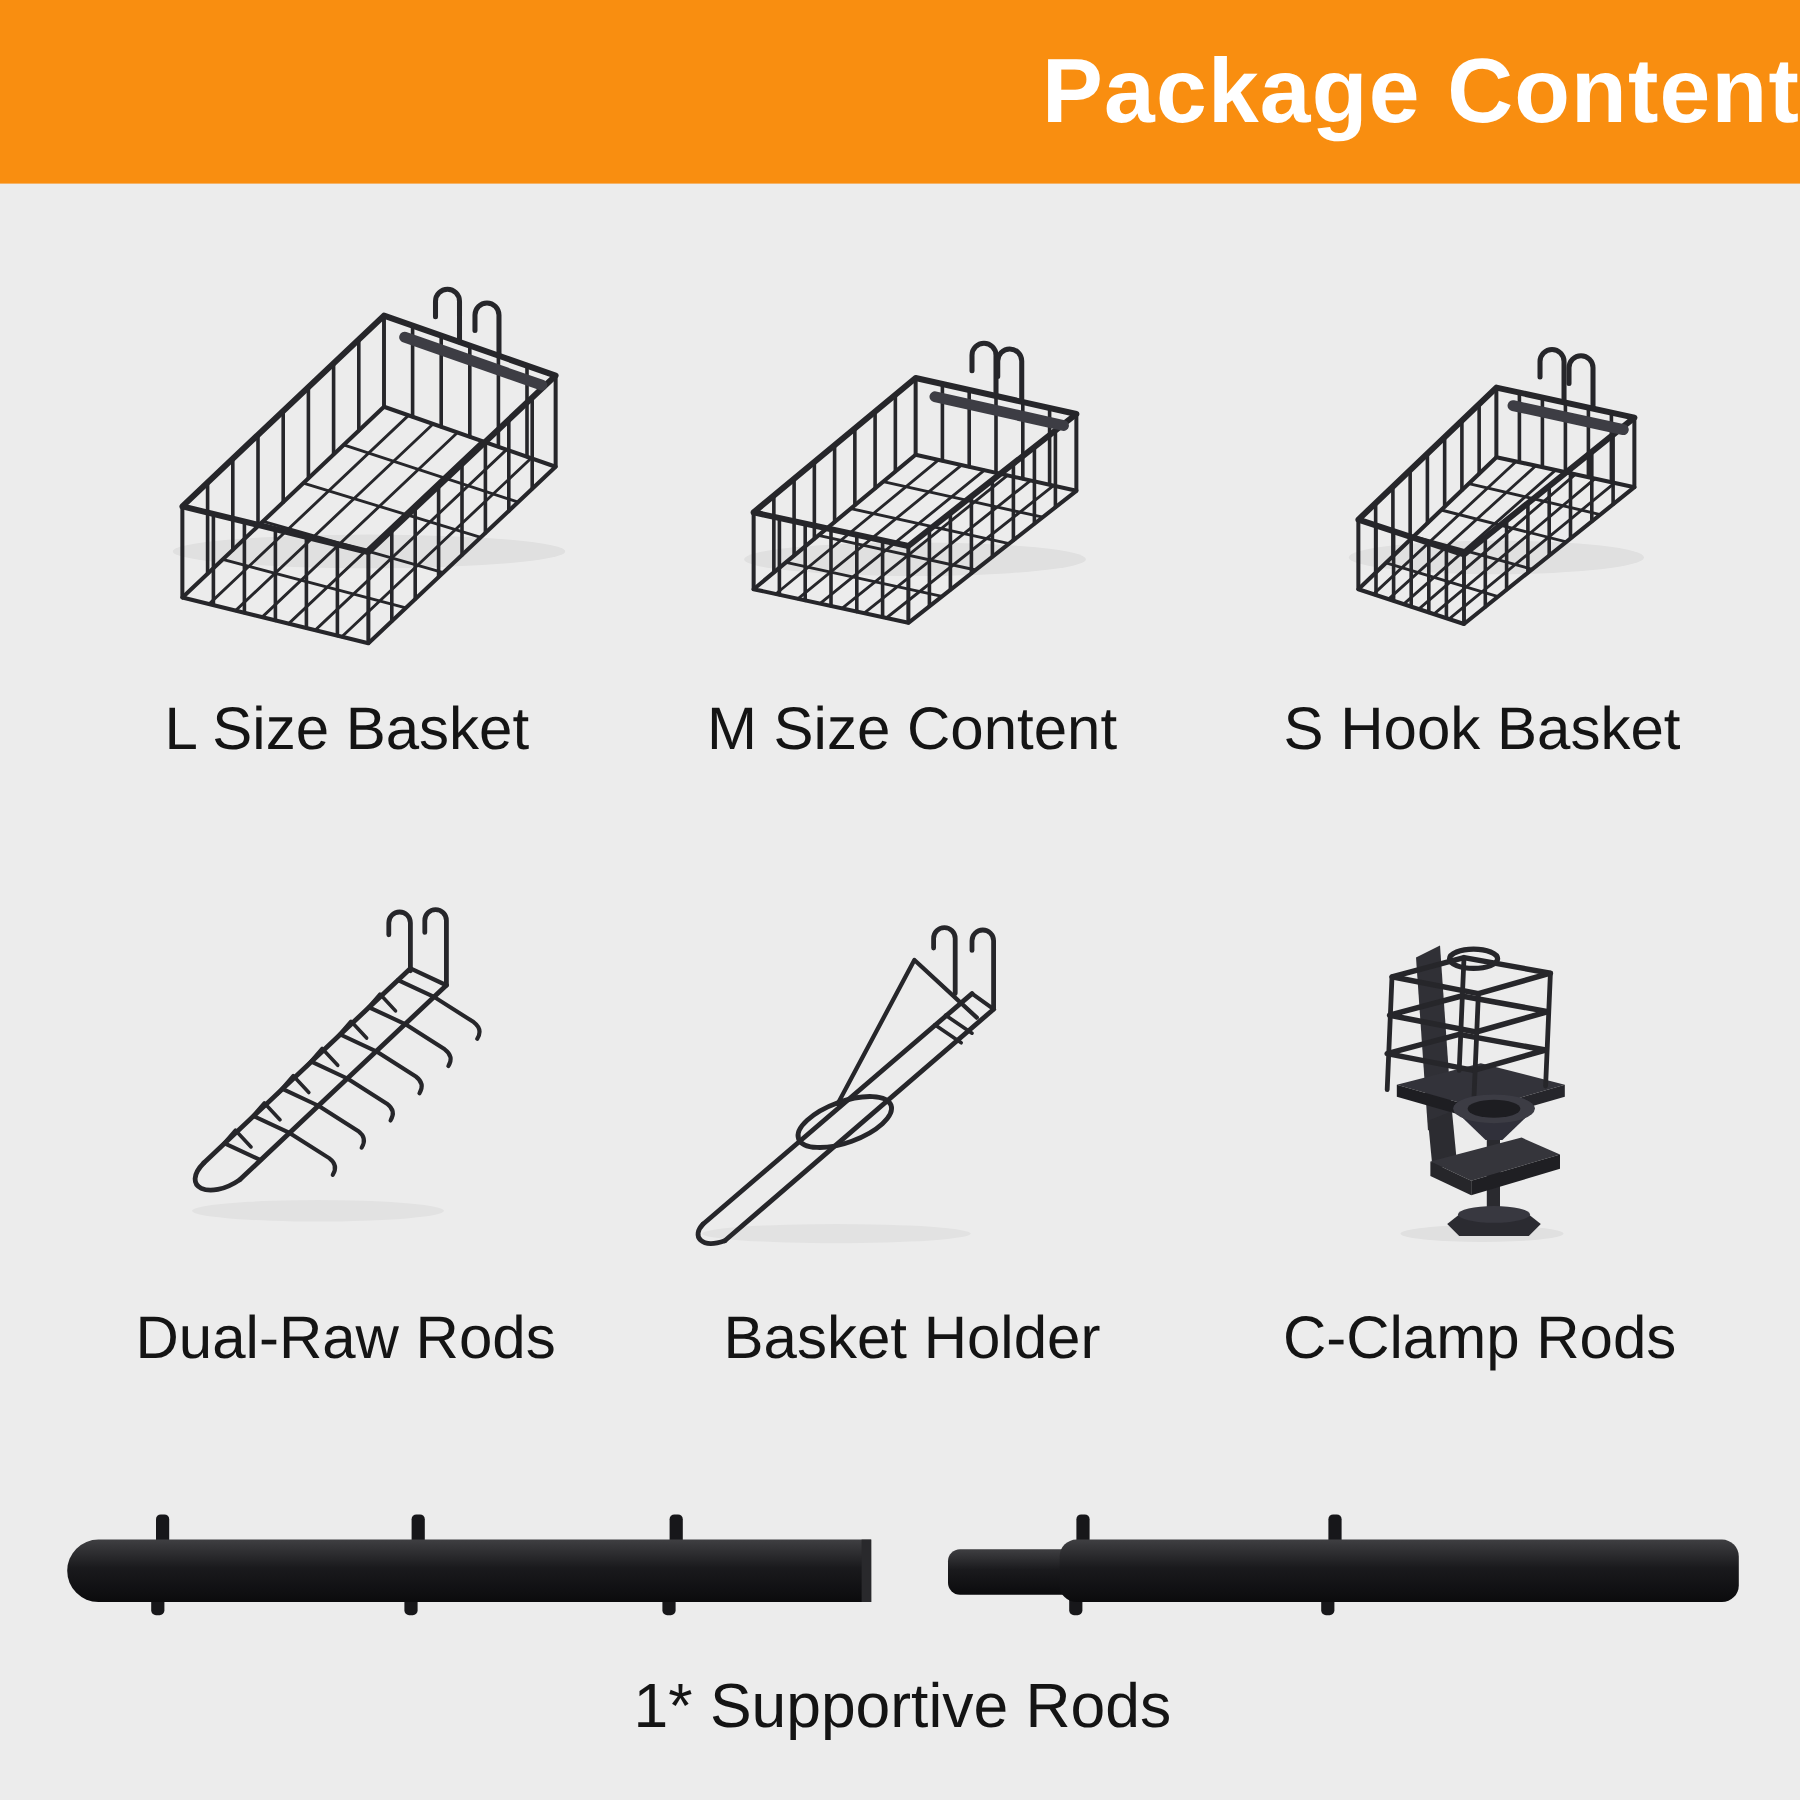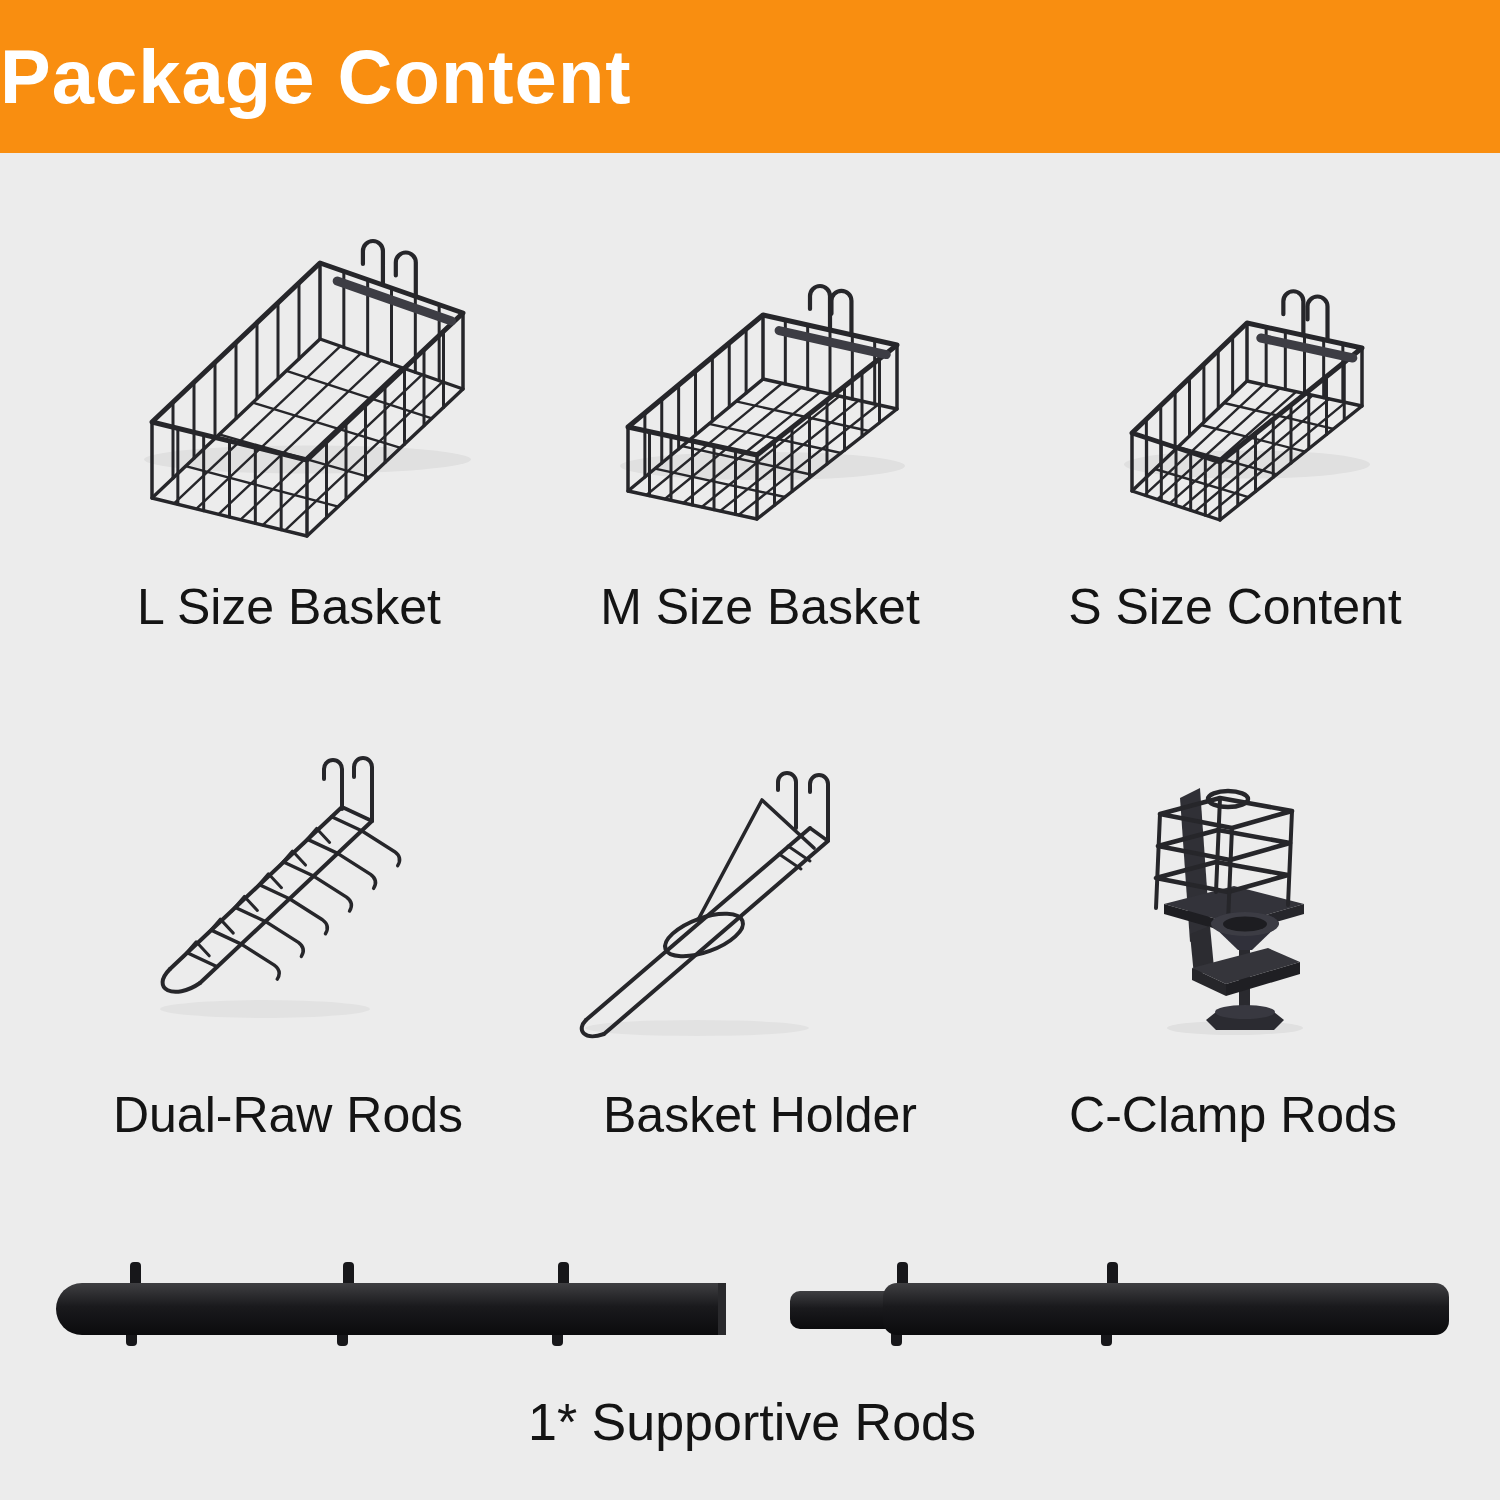--- a/index.html
+++ b/index.html
@@ -6,21 +6,21 @@
   .page{
     position:relative;
     width:1500px;height:1500px;
     background:var(--background,#ececec);
     overflow:hidden;
     font-family:"Liberation Sans","DejaVu Sans",sans-serif;
   }
   .banner{
     position:absolute;left:0;top:0;width:1500px;height:153px;
     background:var(--banner,#f98e10);
-    display:flex;align-items:center;justify-content:flex-start;
+    display:flex;align-items:center;justify-content:flex-end;
   }
   .banner h1{
     margin:0;
     font-size:76px;font-weight:bold;
     color:var(--banner_text,#ffffff);
     letter-spacing:1px;
   }
   .art{position:absolute;display:block;overflow:visible;}
   .label{
     position:absolute;
@@ -188,22 +188,22 @@
         <path d="M76 147 L180.2 173.60000000000002" fill="none" stroke="#26262a" stroke-width="2.4" stroke-linecap="round" stroke-linejoin="round"></path>
         <path d="M99 125 L208.60000000000002 150.8" fill="none" stroke="#26262a" stroke-width="2.4" stroke-linecap="round" stroke-linejoin="round"></path>
         <polygon points="7,213 122,103 237,128 95,242" fill="none" stroke="#26262a" stroke-width="3.4" stroke-linejoin="round"></polygon>
         <polygon points="7,155 122,45 237,70 95,184" fill="none" stroke="#26262a" stroke-width="5" stroke-linejoin="round"></polygon>
         <line x1="135.8" y1="60" x2="227.8" y2="80" stroke="#3d3d44" stroke-width="9" stroke-linecap="round"></line>
         <path d="M178.35 57.25 l0 -34 a10 10 0 0 0 -20 0 l0 13" fill="none" stroke="#26262a" stroke-width="4.2" stroke-linecap="round" stroke-linejoin="round"></path>
         <path d="M202.5 62.5 l0 -34 a10 10 0 0 0 -20 0 l0 13" fill="none" stroke="#26262a" stroke-width="4.2" stroke-linecap="round" stroke-linejoin="round"></path>
       </svg>
 
     <div class="label" style="left:39px;top:578px;width:500px">L Size Basket</div>
-    <div class="label" style="left:510px;top:578px;width:500px">M Size Basket</div>
-    <div class="label" style="left:985px;top:578px;width:500px">S Size Content</div>
+    <div class="label" style="left:510px;top:578px;width:500px">M Size Content</div>
+    <div class="label" style="left:985px;top:578px;width:500px">S Hook Basket</div>
 
     <svg class="art" id="art-dh" viewBox="0 0 250 280" style="left:140px;top:745px;width:250px;height:280px">
         <ellipse cx="125" cy="264" rx="105" ry="9" fill="rgba(0,0,0,.04)"></ellipse>
         <path d="M202 62 L30 224" fill="none" stroke="#26262a" stroke-width="4" stroke-linecap="round" stroke-linejoin="round"></path>
         <path d="M232 76 L60 238" fill="none" stroke="#26262a" stroke-width="4" stroke-linecap="round" stroke-linejoin="round"></path>
         <path d="M30 224 C10 244 34 256 60 238" fill="none" stroke="#26262a" stroke-width="4" stroke-linecap="round" stroke-linejoin="round"></path>
         <path d="M191.68 71.72 L221.68 85.72" fill="none" stroke="#26262a" stroke-width="3.4" stroke-linecap="round" stroke-linejoin="round"></path>
         <path d="M221.68 85.72 l33 21 q8 6 3 14" fill="none" stroke="#26262a" stroke-width="3.4" stroke-linecap="round" stroke-linejoin="round"></path>
         <path d="M167.6 94.4 L197.6 108.4" fill="none" stroke="#26262a" stroke-width="3.4" stroke-linecap="round" stroke-linejoin="round"></path>
         <path d="M163.6 98.4 l13 -15 l13 14" fill="none" stroke="#26262a" stroke-width="3" stroke-linecap="round" stroke-linejoin="round"></path>

